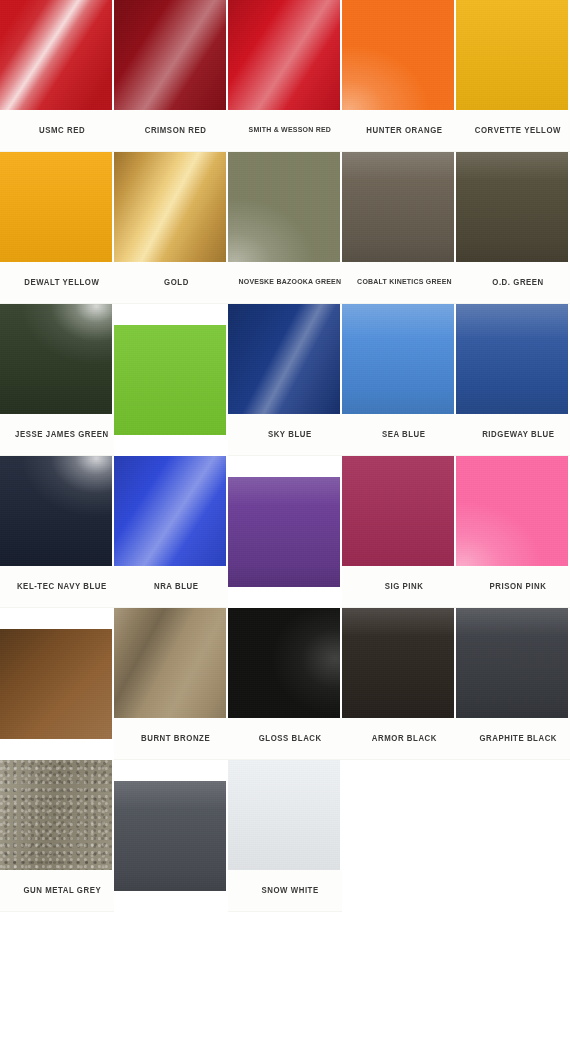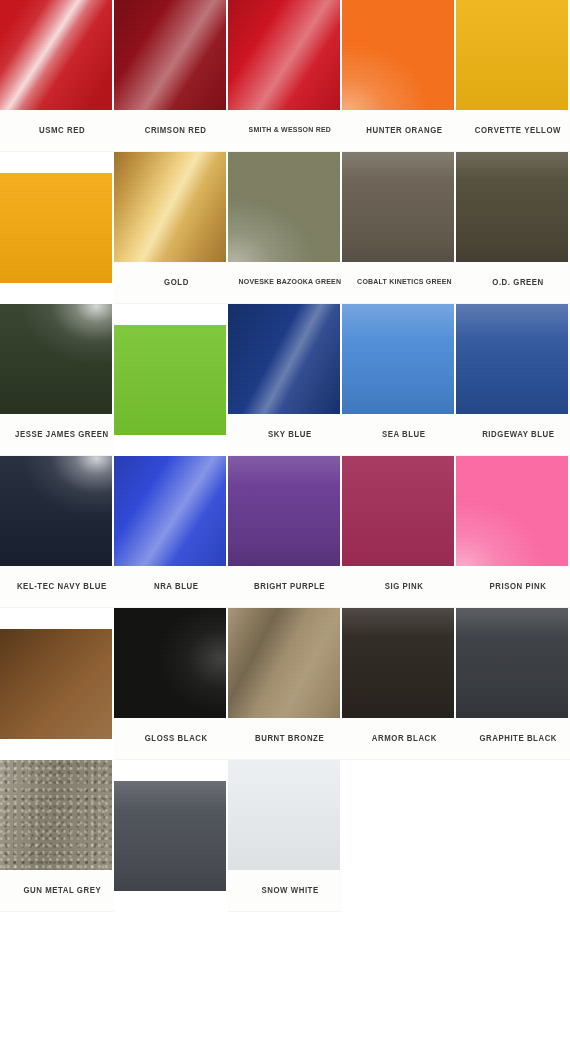--- a/index.html
+++ b/index.html
@@ -140,20 +140,23 @@
       </div>
       <div class="label-band">
         <div class="label-text">CORVETTE YELLOW</div>
       </div>
     </div>
     <div class="swatch-cell">
       <div class="chip" style="background-color: rgb(245, 169, 13);">
         <div class="sheen" style="background: linear-gradient(180deg, rgba(255,255,255,.07), rgba(0,0,0,.06));"></div>
         <div class="grain"></div>
       </div>
+      <div class="label-band">
+        <div class="label-text">DEWALT YELLOW</div>
+      </div>
     </div>
     <div class="swatch-cell">
       <div class="chip" style="background-color: rgb(199, 155, 71);">
         <div class="sheen" style="background: linear-gradient(118deg, rgba(120,80,20,.55) 0%, rgba(190,140,55,.22) 18%, rgba(255,228,150,.72) 40%, rgba(255,240,185,.88) 50%, rgba(238,200,110,.55) 62%, rgba(175,128,48,.30) 80%, rgba(110,74,18,.45) 100%);"></div>
         <div class="grain"></div>
       </div>
       <div class="label-band">
         <div class="label-text">GOLD</div>
       </div>
     </div>
@@ -242,23 +245,20 @@
       </div>
       <div class="label-band">
         <div class="label-text">NRA BLUE</div>
       </div>
     </div>
     <div class="swatch-cell">
       <div class="chip" style="background-color: rgb(107, 61, 150);">
         <div class="sheen" style="background: linear-gradient(180deg, rgba(255,255,255,.16) 0%, rgba(255,255,255,.02) 26%, rgba(0,0,0,.10) 80%, rgba(0,0,0,.20) 100%);"></div>
         <div class="grain"></div>
       </div>
-      <div class="label-band">
-        <div class="label-text">BRIGHT PURPLE</div>
-      </div>
     </div>
     <div class="swatch-cell">
       <div class="chip" style="background-color: rgb(162, 43, 85);">
         <div class="sheen" style="background: linear-gradient(180deg, rgba(255,255,255,.07), rgba(0,0,0,.06));"></div>
         <div class="grain"></div>
       </div>
       <div class="label-band">
         <div class="label-text">SIG PINK</div>
       </div>
     </div>
@@ -271,35 +271,35 @@
         <div class="label-text">PRISON PINK</div>
       </div>
     </div>
     <div class="swatch-cell">
       <div class="chip" style="background-color: rgb(139, 90, 43);">
         <div class="sheen" style="background: linear-gradient(135deg, rgba(0,0,0,.38) 0%, rgba(0,0,0,.16) 30%, rgba(255,255,255,.04) 62%, rgba(255,255,255,.14) 100%);"></div>
         <div class="grain"></div>
       </div>
     </div>
     <div class="swatch-cell">
+      <div class="chip" style="background-color: rgb(156, 138, 106);">
+        <div class="sheen" style="background: linear-gradient(118deg, rgba(255,255,255,.12) 0%, rgba(120,104,78,.42) 16%, rgba(70,60,46,.46) 30%, rgba(176,158,126,.20) 48%, rgba(214,198,166,.30) 66%, rgba(150,132,100,.18) 88%, rgba(96,82,60,.28) 100%);"></div>
+        <div class="grain"></div>
+      </div>
+      <div class="label-band">
+        <div class="label-text">BURNT BRONZE</div>
+      </div>
+    </div>
+    <div class="swatch-cell">
       <div class="chip" style="background-color: rgb(18, 18, 16);">
         <div class="sheen" style="background: radial-gradient(90% 80% at 96% 46%, rgba(255,255,255,.20) 0%, rgba(255,255,255,.05) 34%, rgba(255,255,255,0) 64%);"></div>
         <div class="grain"></div>
       </div>
       <div class="label-band">
         <div class="label-text">GLOSS BLACK</div>
-      </div>
-    </div>
-    <div class="swatch-cell">
-      <div class="chip" style="background-color: rgb(156, 138, 106);">
-        <div class="sheen" style="background: linear-gradient(118deg, rgba(255,255,255,.12) 0%, rgba(120,104,78,.42) 16%, rgba(70,60,46,.46) 30%, rgba(176,158,126,.20) 48%, rgba(214,198,166,.30) 66%, rgba(150,132,100,.18) 88%, rgba(96,82,60,.28) 100%);"></div>
-        <div class="grain"></div>
-      </div>
-      <div class="label-band">
-        <div class="label-text">BURNT BRONZE</div>
       </div>
     </div>
     <div class="swatch-cell">
       <div class="chip" style="background-color: rgb(46, 40, 34);">
         <div class="sheen" style="background: linear-gradient(180deg, rgba(255,255,255,.16) 0%, rgba(255,255,255,.02) 26%, rgba(0,0,0,.10) 80%, rgba(0,0,0,.20) 100%);"></div>
         <div class="grain"></div>
       </div>
       <div class="label-band">
         <div class="label-text">ARMOR BLACK</div>
       </div>

